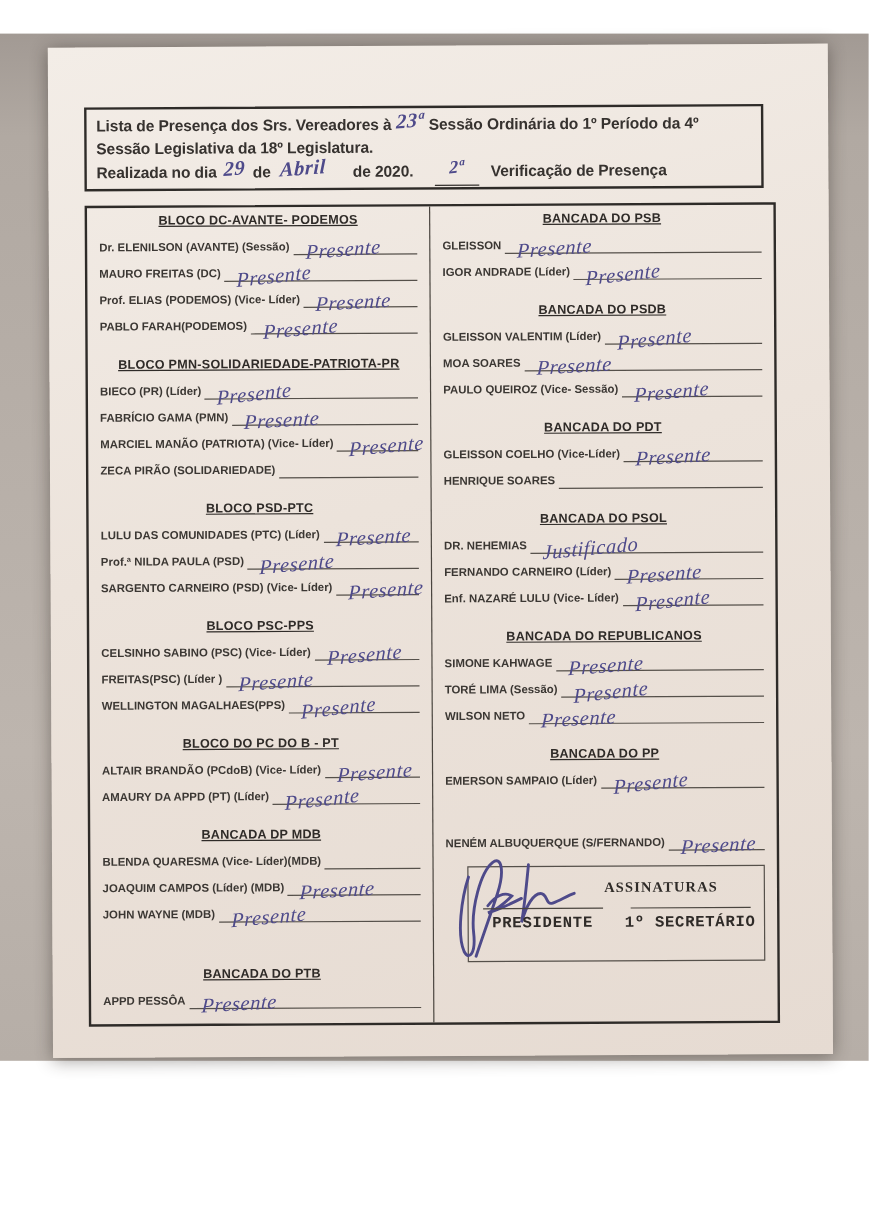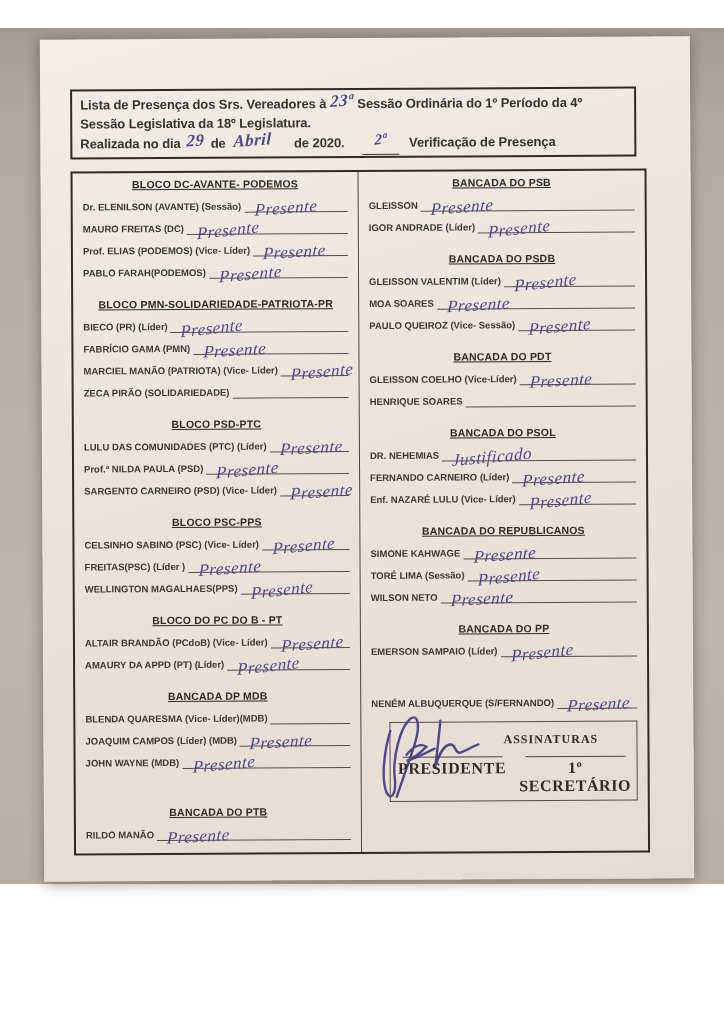--- a/index.html
+++ b/index.html
@@ -63,21 +63,21 @@
   }
   .sig-title{
     position:absolute;left:84px;top:10px;
     font-family:"Liberation Serif", serif;font-weight:700;font-size:12px;
     color:#2f2b28;letter-spacing:1px;margin-left:29px;
   }
   .sig-labels{position:absolute;left:0;top:34px;width:100%;display:flex;}
   .sig-cell{flex:1;text-align:center;}
   .sig-rule{display:block;width:100px;border-top:1.2px solid #4a453f;margin:0 auto 2px auto;}
   .sig-label{
-    font-family:Liberation Serif, serif;font-weight:700;font-size:16px;
+    font-family:Liberation Mono, monospace;font-weight:700;font-size:13px;
     color:#2f2b28;letter-spacing:0.6px;
   }
   .sig-scribble{position:absolute;left:-14px;top:-26px;pointer-events:none;}
 </style>
 </head>
 <body>
 
 <div class="photo">
   <div class="paper">
 
@@ -215,21 +215,21 @@
             <div class="row">
               <span class="mname">JOHN WAYNE (MDB)</span>
               <span class="mline">
                 <span class="hw" style="transform: rotate(-5deg) skewX(-6deg);">Presente</span>
               </span>
             </div>
           </div>
           <div class="section">
             <div class="sec-title">BANCADA DO PTB</div>
             <div class="row">
-              <span class="mname">RILDO MANÃO</span>
+              <span class="mname">APPD PESSÔA</span>
               <span class="mline">
                 <span class="hw" style="transform: rotate(-3deg) skewX(-6deg);">Presente</span>
               </span>
             </div>
           </div>
         </div>
       <div class="col col-right">
 
       <div class="section">
             <div class="sec-title">BANCADA DO PSB</div>

